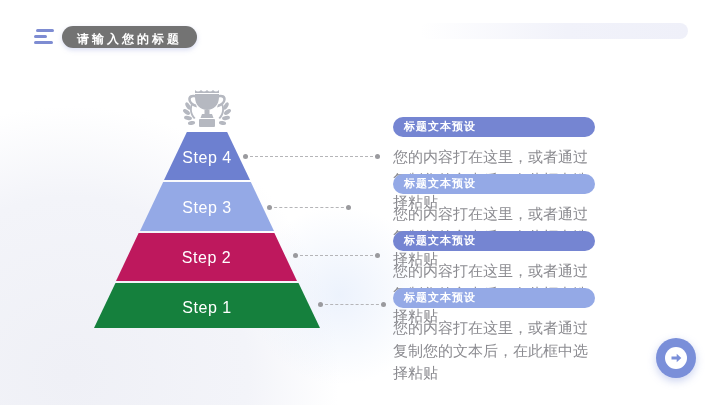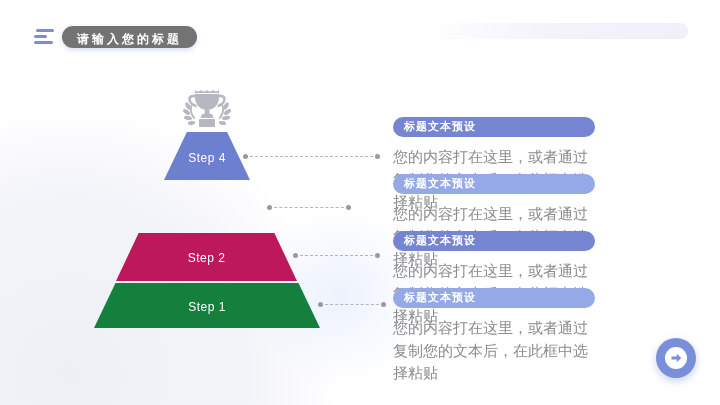--- a/index.html
+++ b/index.html
@@ -38,21 +38,21 @@
     color: #ffffff; font-size: 12px; font-weight: bold; letter-spacing: 3px;
     display: flex; align-items: flex-end; justify-content: center;
     box-shadow: 0 2px 5px rgba(143,156,218,0.35);
   }
 
   
   .trophy { position: absolute; left: 173px; top: 86px; width: 68px; height: 47px; }
 
   
   .level { position: absolute; color: #ffffff; text-align: center;
-           font-size: 12px; letter-spacing: 0.5px; }
+           font-size: 16px; letter-spacing: 0.5px; }
   .level .lbl { width: 100%; }
   .lv4 { left: 164px; top: 132px; width: 86px; height: 48px; background: #6d80d0;
          clip-path: polygon(26.6% 0, 73.4% 0, 100% 100%, 0 100%); line-height: 52px; }
   .lv3 { left: 140px; top: 182px; width: 134px; height: 49px; background: #94a9e6;
          clip-path: polygon(17.3% 0, 82.7% 0, 100% 100%, 0 100%); line-height: 51px; }
   .lv2 { left: 116px; top: 233px; width: 181px; height: 48px; background: #be185d;
          clip-path: polygon(12.5% 0, 87.5% 0, 100% 100%, 0 100%); line-height: 50px; }
   .lv1 { left: 94px; top: 283px; width: 226px; height: 45px; background: #15803d;
          clip-path: polygon(9.5% 0, 90.5% 0, 100% 100%, 0 100%); line-height: 49px; }
 
@@ -140,20 +140,23 @@
         <ellipse cx="54.5" cy="26" rx="2" ry="4" transform="rotate(55 54.5 26)"></ellipse>
         <ellipse cx="53" cy="32" rx="2" ry="4" transform="rotate(80 53 32)"></ellipse>
         <ellipse cx="49.5" cy="37" rx="2" ry="3.6" transform="rotate(100 49.5 37)"></ellipse>
       </g>
     </svg>
   </div>
 
   <div class="level lv4">
     <div class="lbl">Step 4</div>
   </div>
+  <div class="level lv3">
+    <div class="lbl">Step 3</div>
+  </div>
   <div class="level lv2">
     <div class="lbl">Step 2</div>
   </div>
   <div class="level lv1">
     <div class="lbl">Step 1</div>
   </div>
 
   <div class="conn conn-4"></div>
   <div class="conn conn-3"></div>
   <div class="conn conn-2"></div>

